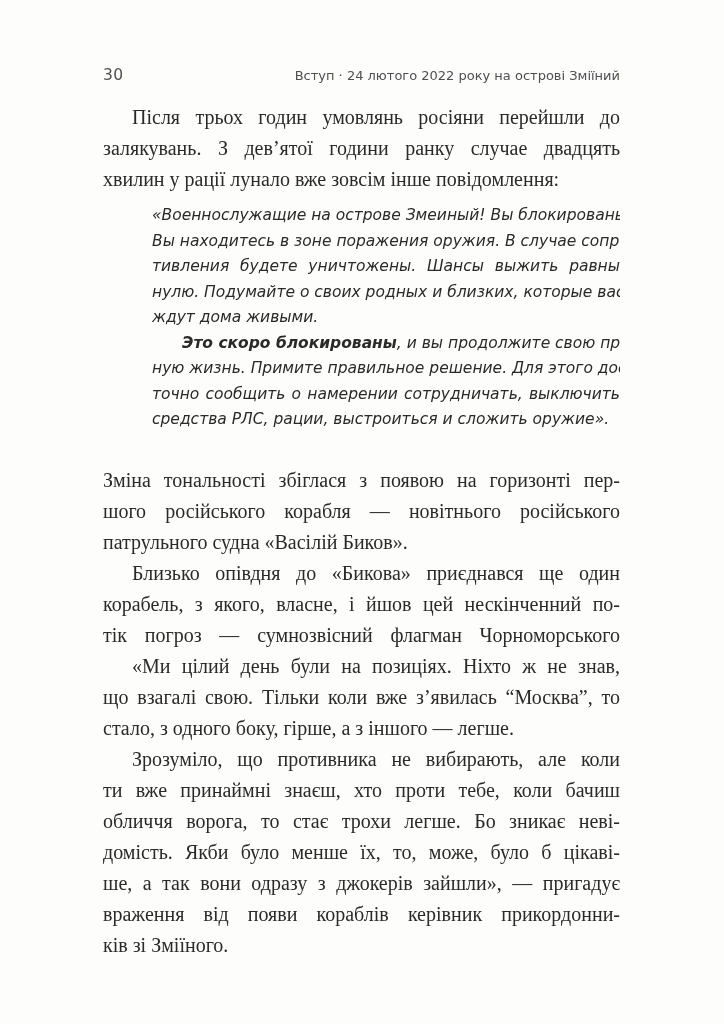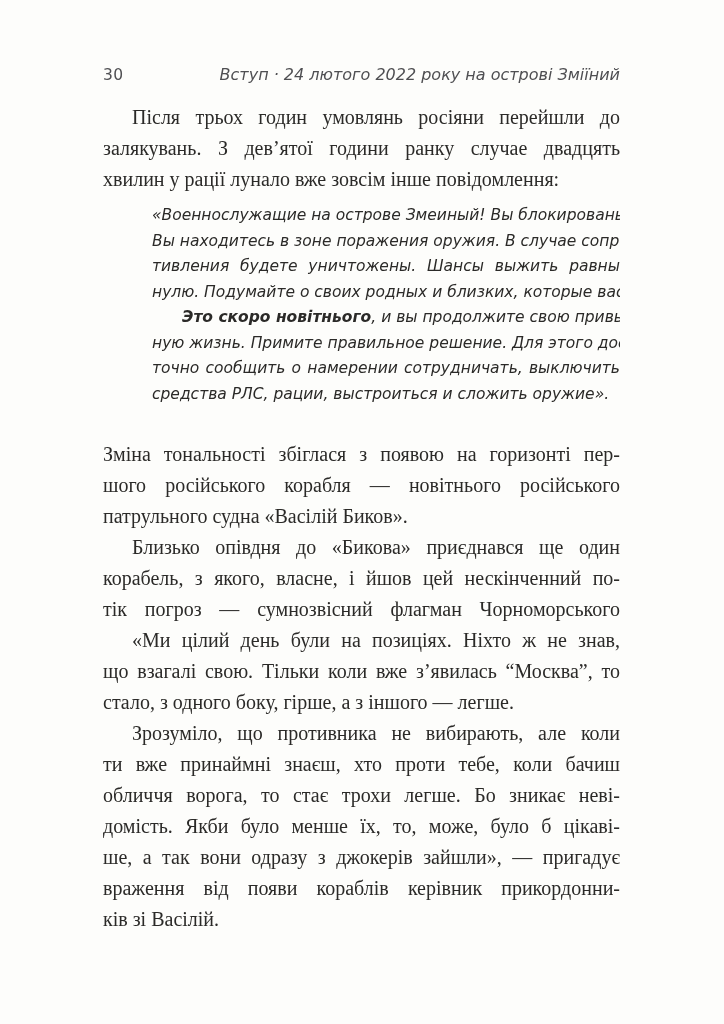--- a/index.html
+++ b/index.html
@@ -23,22 +23,21 @@
   }
   .pagenum{
     font-family:"DejaVu Sans",sans-serif;
     font-size:15.5px;
     color:var(--header-text);
     letter-spacing:0.5px;
     margin-top:16px;
   }
   .running{
     font-family:"DejaVu Sans",sans-serif;
-    font-style:italic;
-    font-size:16px;
+    font-size:13px;
     color:var(--header-text);
   }
   .text{
     position:absolute;
     left:103px;top:102px;width:517px;
     font-family:"Liberation Serif",serif;
     font-size:20px;
     line-height:31px;
     overflow:hidden;
   }
@@ -76,23 +75,24 @@
       <div class="para body indent">
         <span class="line">Після трьох годин умовлянь росіяни перейшли до</span>
         <span class="line">залякувань. З дев’ятої години ранку случае двадцять</span>
         <span class="line last">хвилин у рації лунало вже зовсім інше повідомлення:</span>
       </div>
       <div class="para quote">
         <span class="line">«Военнослужащие на острове Змеиный! Вы блокированы.</span>
         <span class="line">Вы находитесь в зоне поражения оружия. В случае сопро-</span>
         <span class="line">тивления будете уничтожены. Шансы выжить равны</span>
         <span class="line">нулю. Подумайте о своих родных и близких, которые вас</span>
+        <span class="line last">ждут дома живыми.</span>
       </div>
       <div class="para quote indent">
-        <span class="line"><b>Это скоро новітнього</b>, и вы продолжите свою привыч-</span>
+        <span class="line"><b>Это скоро блокированы</b>, и вы продолжите свою привыч-</span>
         <span class="line">ную жизнь. Примите правильное решение. Для этого доста-</span>
         <span class="line">точно сообщить о намерении сотрудничать, выключить</span>
         <span class="line last">средства РЛС, рации, выстроиться и сложить оружие».</span>
       </div>
       <div class="para body">
         <span class="line">Зміна тональності збіглася з появою на горизонті пер-</span>
         <span class="line">шого російського корабля — новітнього російського</span>
         <span class="line last">патрульного судна «Васілій Биков».</span>
       </div>
       <div class="para body indent">
@@ -105,16 +105,16 @@
         <span class="line">що взагалі свою. Тільки коли вже з’явилась “Москва”, то</span>
         <span class="line last">стало, з одного боку, гірше, а з іншого — легше.</span>
       </div>
       <div class="para body indent">
         <span class="line">Зрозуміло, що противника не вибирають, але коли</span>
         <span class="line">ти вже принаймні знаєш, хто проти тебе, коли бачиш</span>
         <span class="line">обличчя ворога, то стає трохи легше. Бо зникає неві-</span>
         <span class="line">домість. Якби було менше їх, то, може, було б цікаві-</span>
         <span class="line">ше, а так вони одразу з джокерів зайшли», — пригадує</span>
         <span class="line">враження від появи кораблів керівник прикордонни-</span>
-        <span class="line last">ків зі Васілій.</span>
+        <span class="line last">ків зі Зміїного.</span>
       </div>
     </div>
 </div>
 
 </body></html>

